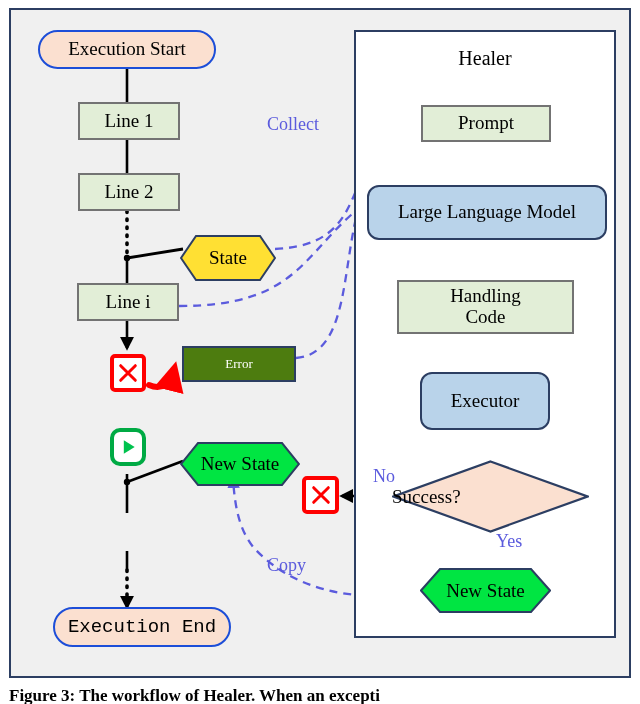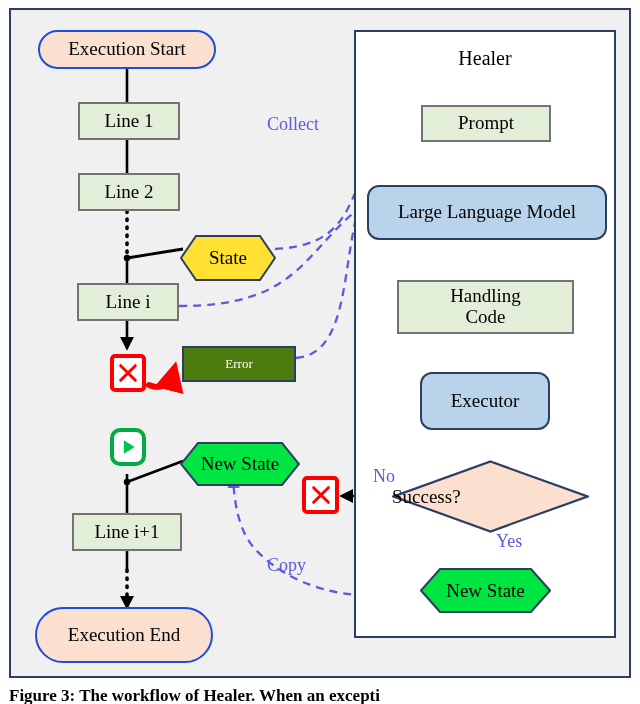--- a/index.html
+++ b/index.html
@@ -241,25 +241,22 @@
     </svg>
   </div>
 
   <div class="hex" style="left:169px; top:432px; width:120px; height:44px;">
     <svg class="hex-shape" viewBox="0 0 120 44" preserveAspectRatio="none">
       <polygon points="18,1 102,1 119,22 102,43 18,43 1,22" fill="#00e542" stroke="#2c3e62" stroke-width="2"></polygon>
     </svg>
     <span>New State</span>
   </div>
 
-  <div class="node process" style="left:61px; top:503px; width:110px; height:38px;">
-    <span>Line i+1</span>
-  </div>
-
-  <div class="node terminal" style="left:24px; top:597px; width:178px; height:56px;">
+
+  <div class="node terminal" style="left:42px; top:597px; width:178px; height:40px;font-family:Liberation Mono, monospace;">
     <span>Execution End</span>
   </div>
 
   <div class="node llm" style="left:356px; top:175px; width:240px; height:55px;">
     <span>Large Language Model</span>
   </div>
 
   <div class="node process" style="left:410px; top:95px; width:130px; height:37px;">
     <span>Prompt</span>
   </div>

